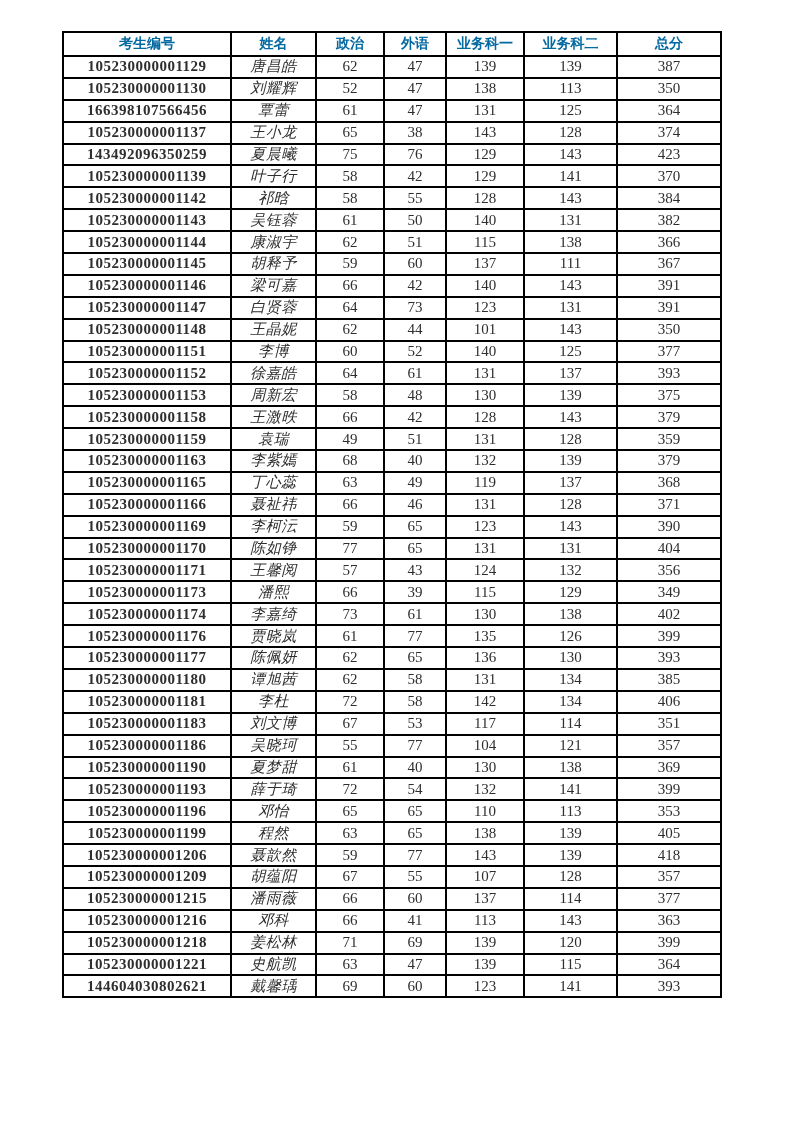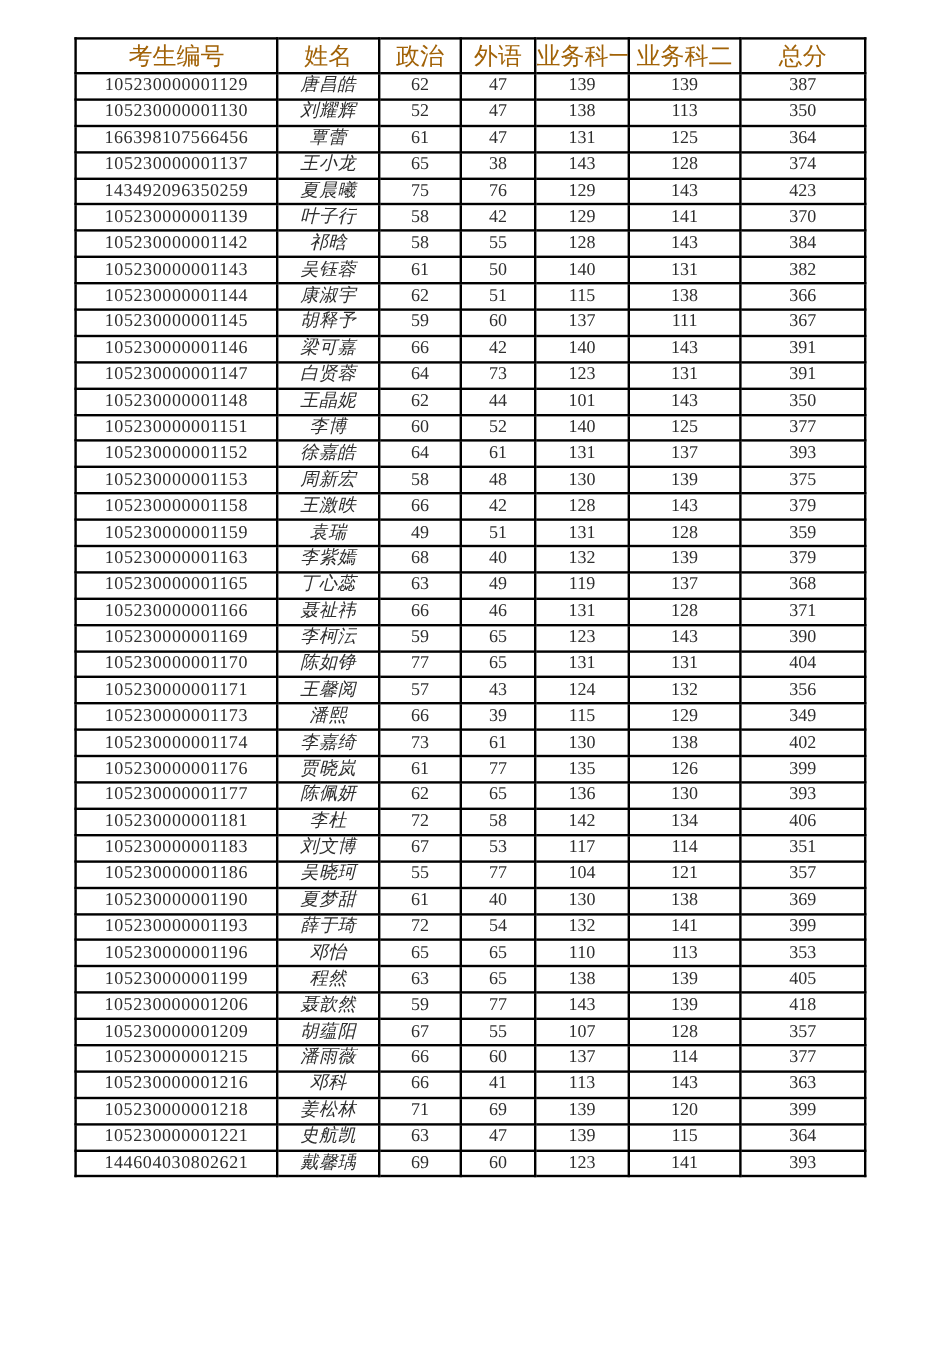--- a/index.html
+++ b/index.html
@@ -34,32 +34,33 @@
   table.score-table td {
     border: 2px solid #000000;
     padding: 0;
     text-align: center;
     vertical-align: middle;
     white-space: nowrap;
     overflow: hidden;
   }
   table.score-table th {
     height: 22px;
-    font-size: 20px;
-    font-weight: normal;
-    color: #a16207;
+    font-size: 14px;
+    font-weight: bold;
+    color: #0369a1;
   }
   table.score-table td {
     height: 19.9px;
     font-size: 15px;
     line-height: 1;
     color: #2e2e2e;
   }
   td.cell-candidate-id {
     letter-spacing: 0.5px;
+    font-weight: bold;
   }
   td.cell-name {
     letter-spacing: 0.5px;
     font-style: italic;
   }
 </style>
 </head>
 <body>
 
 <div class="page">
@@ -331,20 +332,29 @@
         <tr>
           <td class="cell-candidate-id">105230000001177</td>
           <td class="cell-name">陈佩妍</td>
           <td class="cell-politics">62</td>
           <td class="cell-foreign-language">65</td>
           <td class="cell-business-subject-1">136</td>
           <td class="cell-business-subject-2">130</td>
           <td class="cell-total-score">393</td>
         </tr>
         <tr>
+          <td class="cell-candidate-id">105230000001180</td>
+          <td class="cell-name">谭旭茜</td>
+          <td class="cell-politics">62</td>
+          <td class="cell-foreign-language">58</td>
+          <td class="cell-business-subject-1">131</td>
+          <td class="cell-business-subject-2">134</td>
+          <td class="cell-total-score">385</td>
+        </tr>
+        <tr>
           <td class="cell-candidate-id">105230000001181</td>
           <td class="cell-name">李杜</td>
           <td class="cell-politics">72</td>
           <td class="cell-foreign-language">58</td>
           <td class="cell-business-subject-1">142</td>
           <td class="cell-business-subject-2">134</td>
           <td class="cell-total-score">406</td>
         </tr>
         <tr>
           <td class="cell-candidate-id">105230000001183</td>

